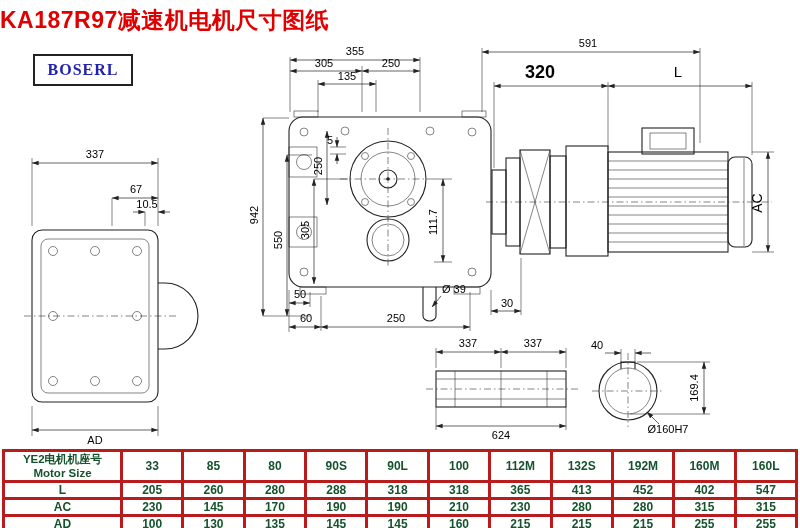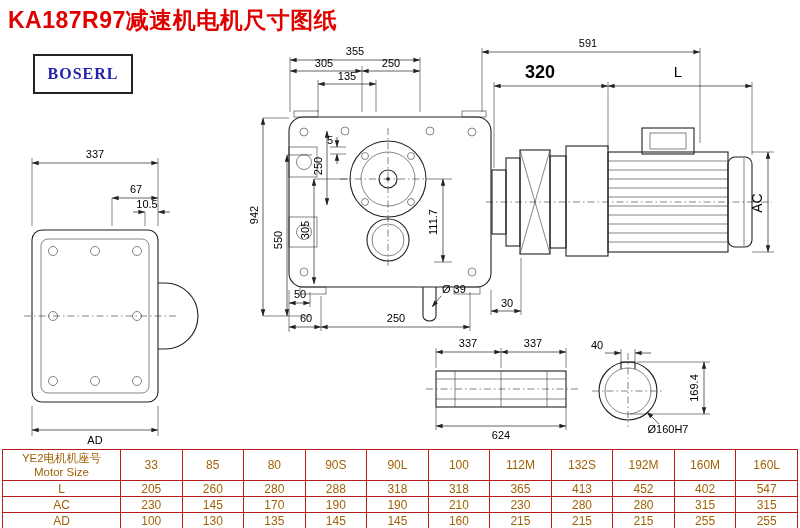--- a/index.html
+++ b/index.html
@@ -1,37 +1,37 @@
 <!DOCTYPE html>
 <html><head>
 <meta charset="utf-8">
 <style>
   * { margin:0; padding:0; box-sizing:border-box; }
   html,body { width:800px; height:528px; background:#ffffff; position:relative;
               font-family:"Liberation Sans", sans-serif; overflow:hidden; }
   .page { position:absolute; inset:0; }
-  .title { position:absolute; left:8px; top:5px; font-size:23px; font-weight:bold;
+  .title { position:absolute; left:0; top:5px; font-size:23px; font-weight:bold;
            color:#e10000; letter-spacing:0.5px; white-space:nowrap; }
-  .logo-box { position:absolute; left:33px; top:54px; width:100px; height:40px;
+  .logo-box { position:absolute; left:33px; top:54px; width:100px; height:32px;
               border:2px solid #222; display:flex; align-items:center; justify-content:center; background:#fff; }
   .logo-box span { font-family:"Liberation Serif", serif; font-weight:bold; font-size:16px;
                    color:#2222b0; letter-spacing:1px; }
   svg.drawing { position:absolute; left:0; top:0; }
   .ln   { fill:none; stroke:#222; stroke-width:1.1; }
   .thin { fill:none; stroke:#333; stroke-width:0.6; }
   .dash { fill:none; stroke:#333; stroke-width:0.6; stroke-dasharray:7 3 1.5 3; }
   .dim  { fill:none; stroke:#222; stroke-width:0.7; }
   text  { font-family:"Liberation Sans", sans-serif; font-size:11px; fill:#000; }
   text.big  { font-size:18px; font-weight:bold; }
   text.ltxt { font-size:15px; }
   text.actxt{ font-size:14px; }
   table.dims { position:absolute; left:2px; top:449px; width:796px; border-collapse:collapse;
                table-layout:fixed; background:#fff; }
-  table.dims th, table.dims td { border:1px solid #b91c1c; text-align:center; font-size:12px;
-               font-weight:normal; padding:0; height:16px; color:#a16207; }
+  table.dims th, table.dims td { border:3px solid #b91c1c; text-align:center; font-size:12px;
+               font-weight:bold; padding:0; height:16px; color:#14532d; }
   table.dims thead th { height:31px; }
   table.dims thead th.corner div { font-size:11.5px; line-height:14px; }
 </style>
 </head>
 <body>
 
 <div class="page">
 
   <div class="title">KA187R97减速机电机尺寸图纸</div>
 

